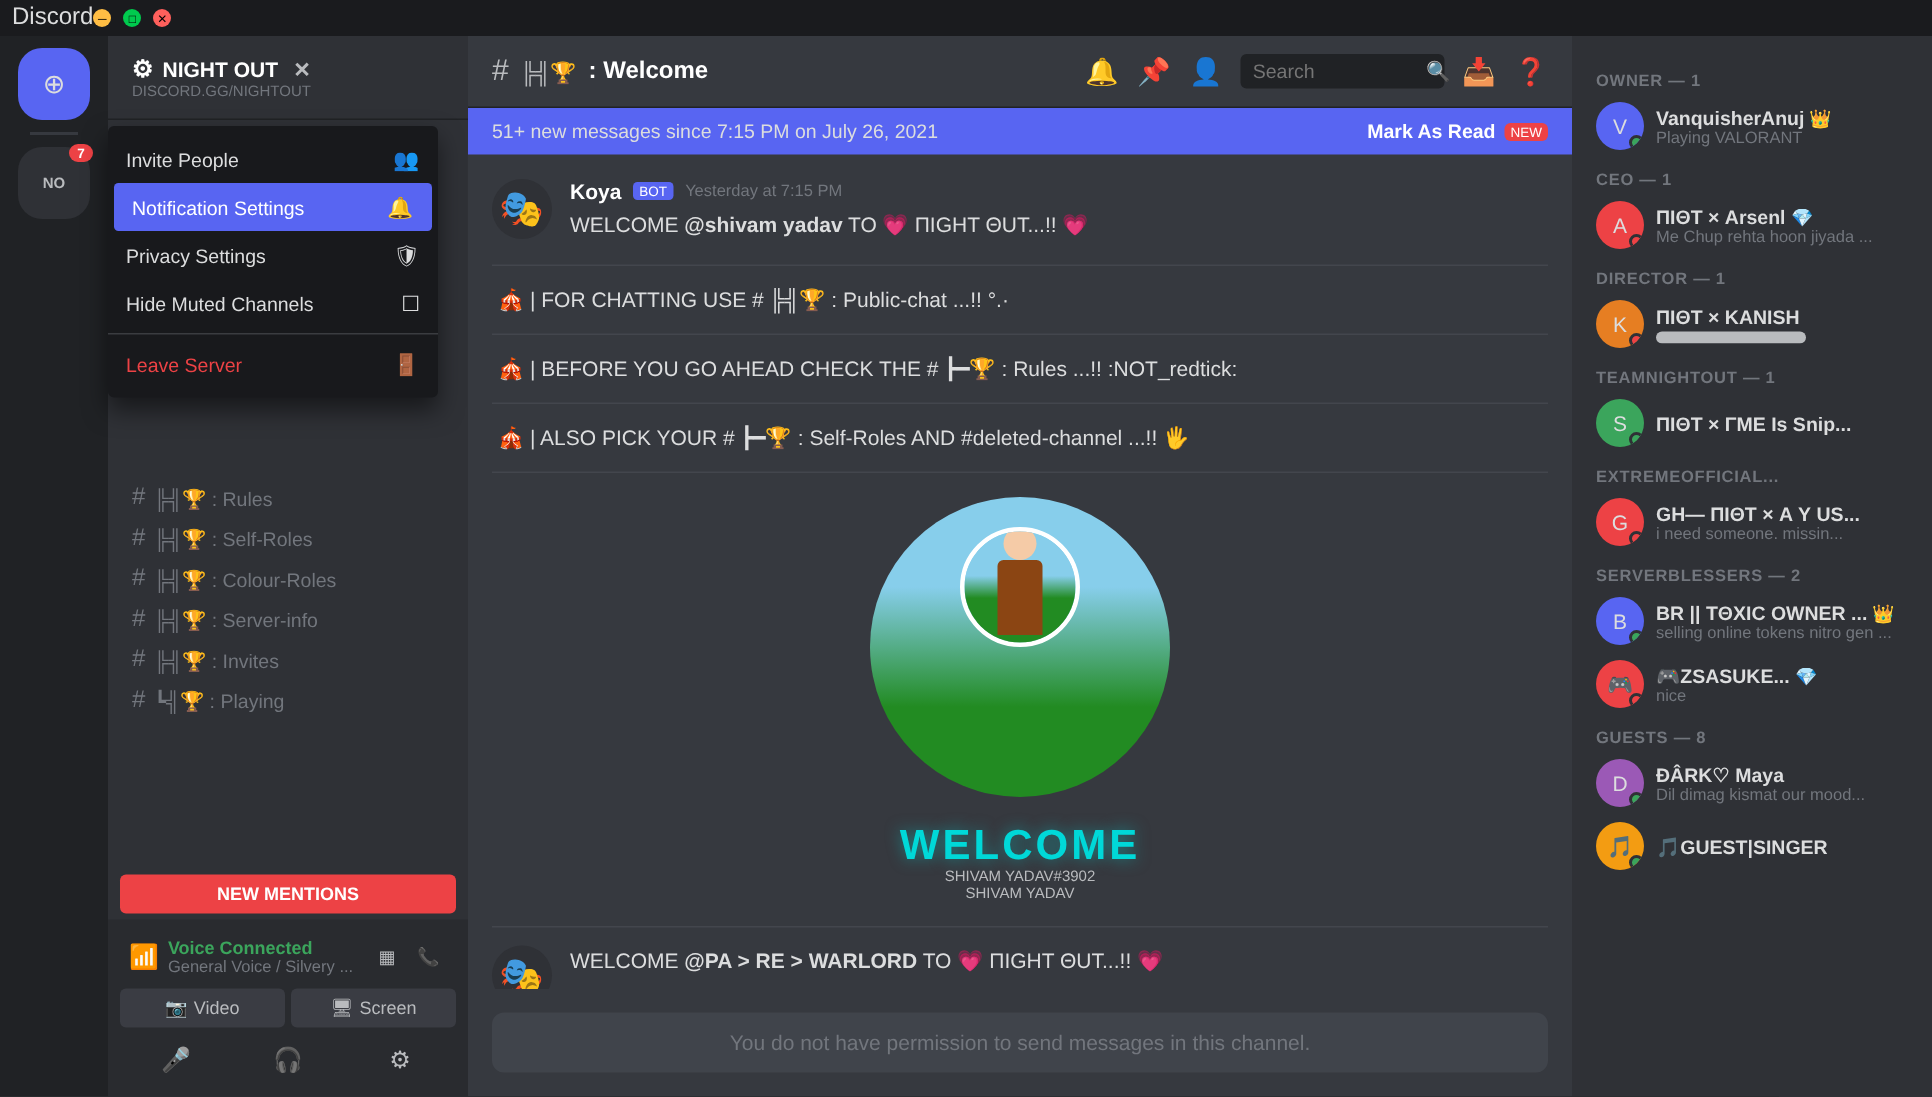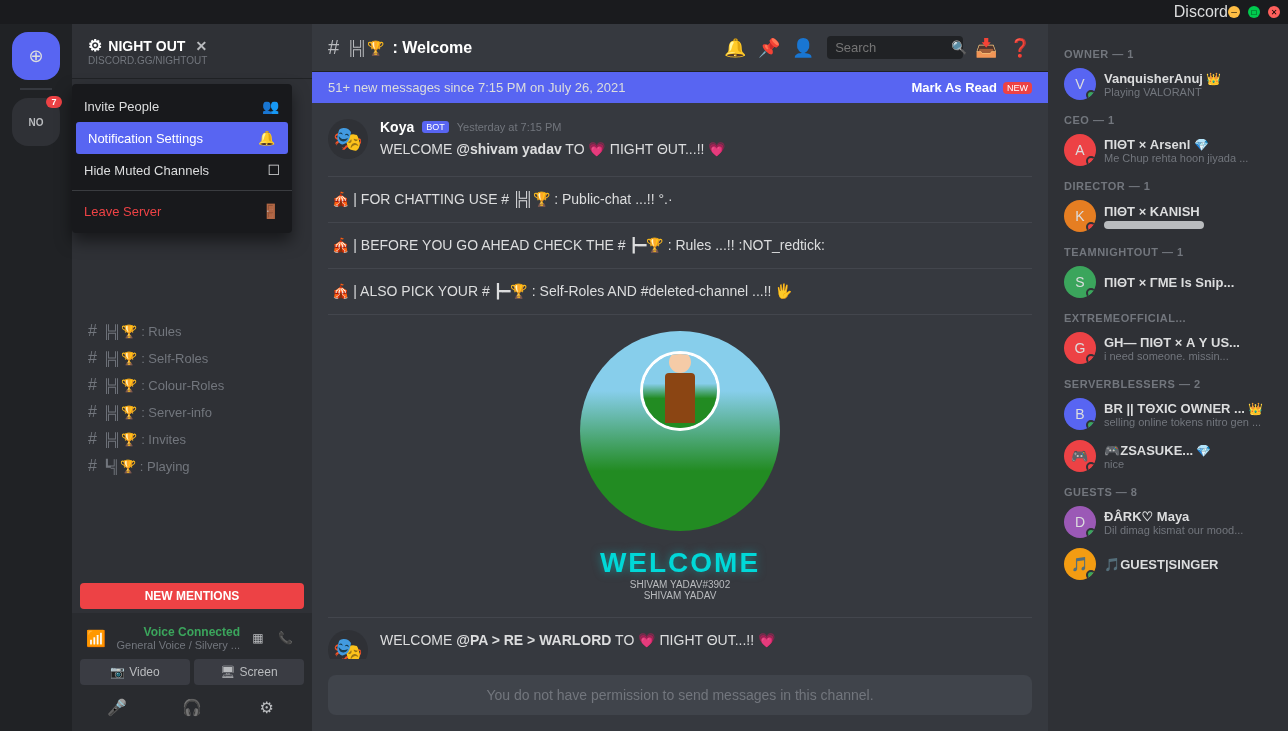--- a/index.html
+++ b/index.html
@@ -13,21 +13,21 @@
       display: flex;
       flex-direction: column;
     }
     
     #titlebar {
       height: 22px;
       background: #1a1b1e;
       display: flex;
       align-items: center;
       padding: 12px 8px;
-      justify-content: flex-end;
+      justify-content: flex-start;
       flex-shrink: 0;
     }
     #titlebar-controls { display: flex; gap: 8px; }
     .titlebar-btn {
       width: 12px; height: 12px;
       border-radius: 50%;
       display: flex; align-items: center; justify-content: center;
       font-size: 8px; color: #000; cursor: pointer;
     }
     .btn-min { background: #ffbd44; }
@@ -159,21 +159,21 @@
       padding: 8px;
     }
     #voice-connected {
       display: flex;
       align-items: center;
       gap: 6px;
       padding: 4px 6px;
       border-radius: 4px;
     }
     .voice-signal { font-size: 16px; color: #3ba55c; }
-    .voice-info { flex: 1; text-align: right; }
+    .voice-info { flex: 1; }
     .voice-status { color: #3ba55c; font-size: 12px; font-weight: 600; }
     .voice-channel { color: #72767d; font-size: 11px; }
     .voice-controls { display: flex; gap: 4px; }
     .voice-ctrl-btn {
       width: 24px; height: 24px;
       border-radius: 4px;
       background: transparent;
       border: none;
       color: #b9bbbe;
       cursor: pointer;
@@ -456,20 +456,24 @@
     </div>
 
     <div id="context-menu">
       <div class="menu-item">
         <span>Invite People</span>
         <span class="menu-icon">👥</span>
       </div>
       <div class="menu-item active">
         <span>Notification Settings</span>
         <span class="menu-icon">🔔</span>
+      </div>
+      <div class="menu-item">
+        <span>Privacy Settings</span>
+        <span class="menu-icon">🛡</span>
       </div>
       <div class="menu-item">
         <span>Hide Muted Channels</span>
         <span class="menu-icon">☐</span>
       </div>
       <div class="menu-separator"></div>
       <div class="menu-item danger">
         <span>Leave Server</span>
         <span class="menu-icon" style="color:#ed4245;">🚪</span>
       </div>

